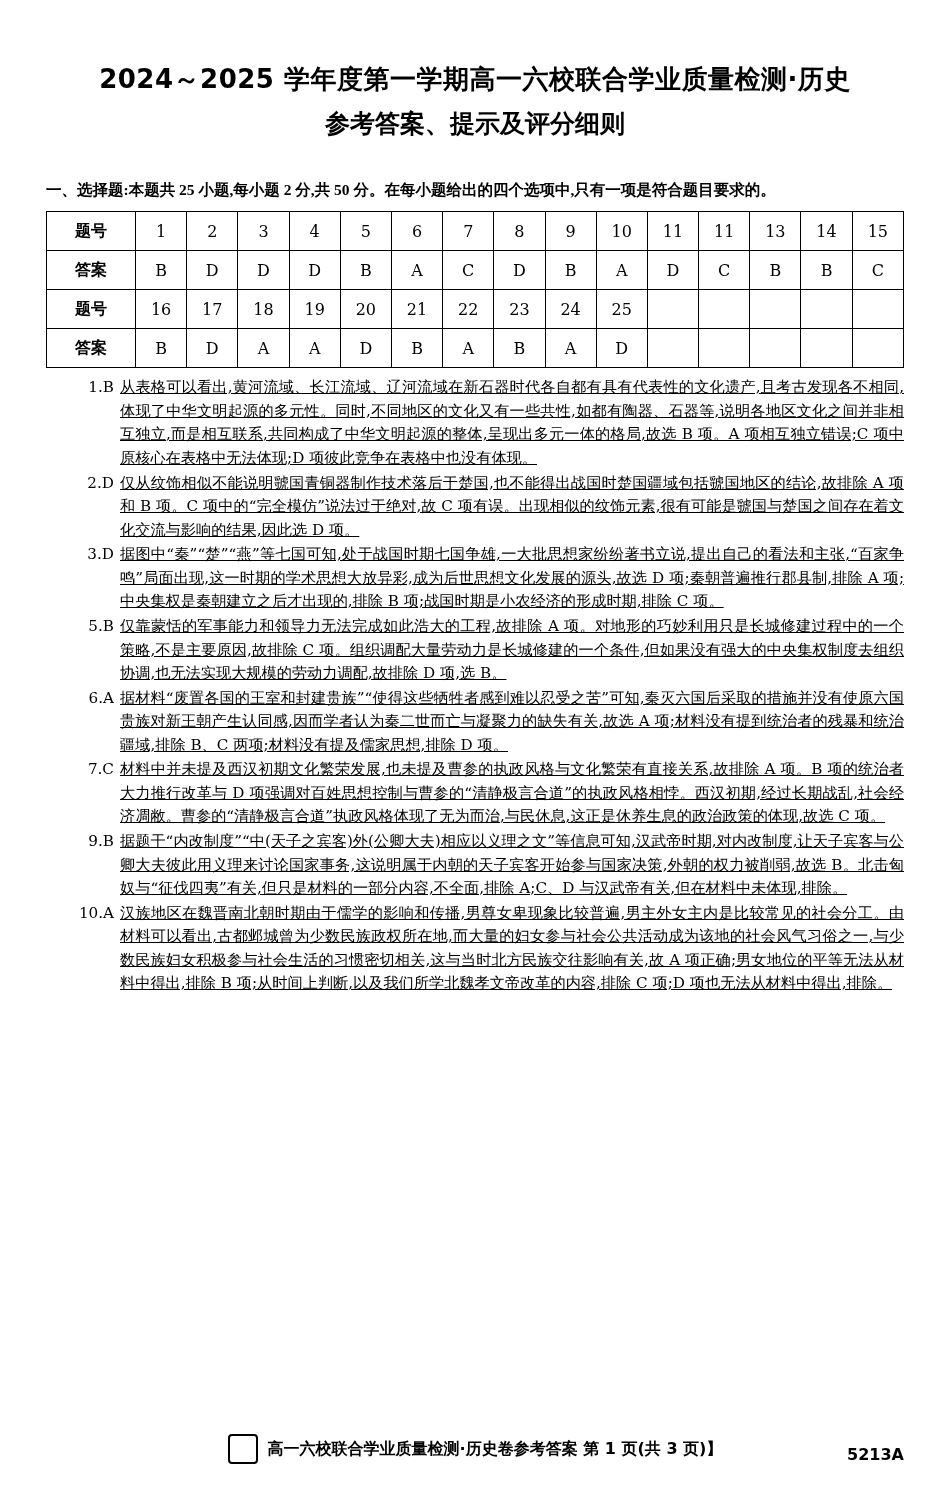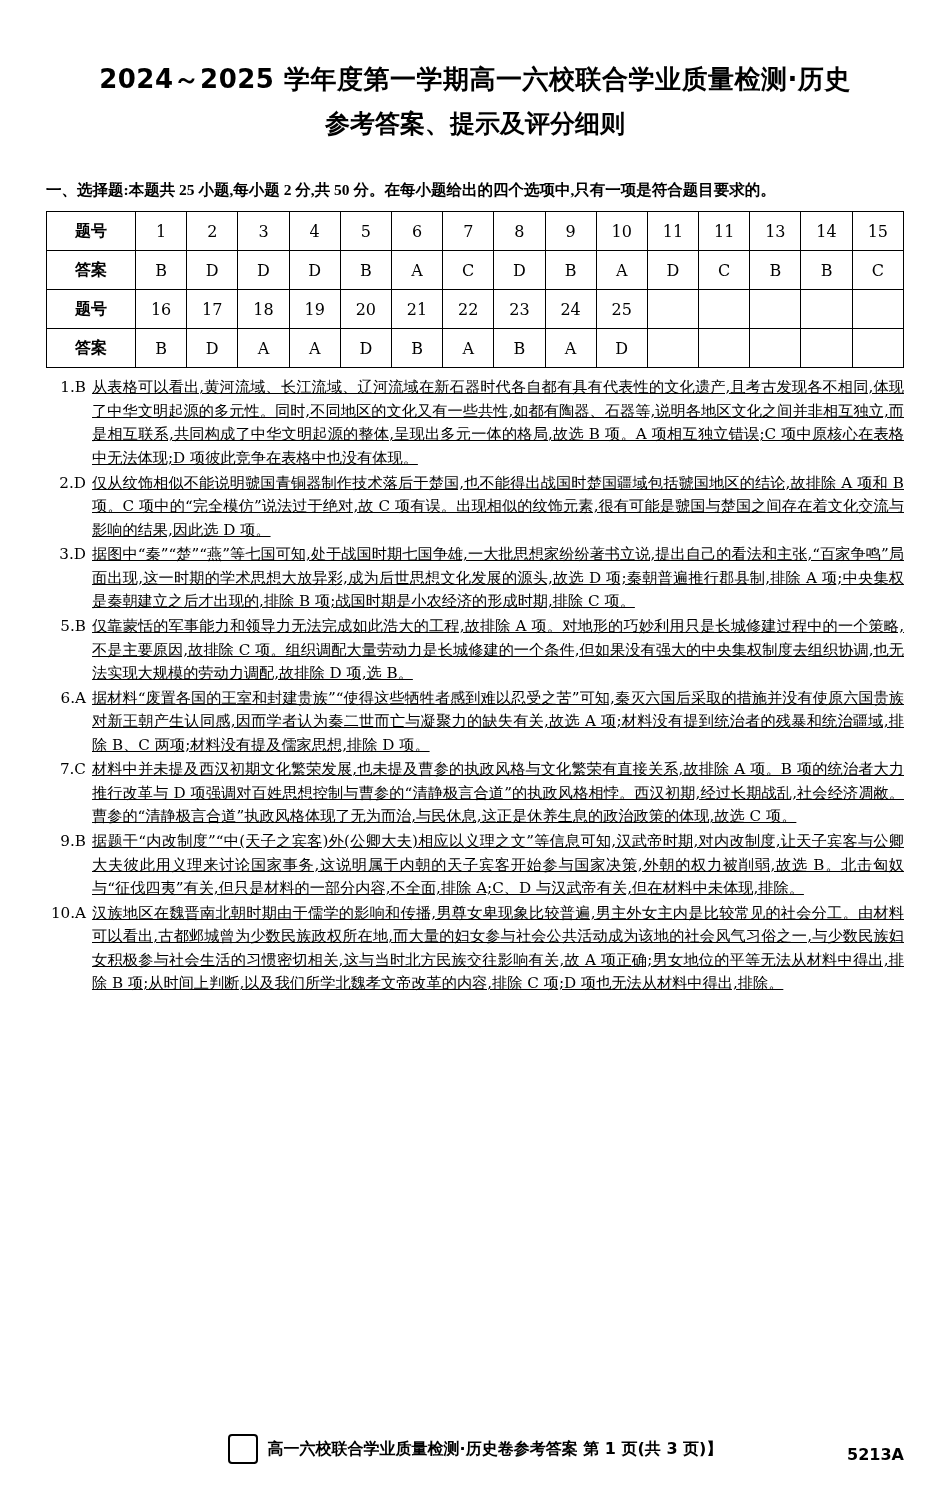--- a/index.html
+++ b/index.html
@@ -60,20 +60,21 @@
     font-family: "DejaVu Serif", "Liberation Serif", serif;
   }
   table.answers td.label {
     width: 86px;
     font-weight: bold;
     font-family: "DejaVu Sans", "Liberation Sans", sans-serif;
     font-size: 16px;
   }
   .explanations {
     margin-top: 8px;
+    margin-left: 28px;
   }
   .exp-item {
     display: flex;
     align-items: flex-start;
     font-size: 15.2px;
     line-height: 1.55;
     margin-bottom: 1px;
   }
   .exp-num {
     flex: 0 0 auto;

